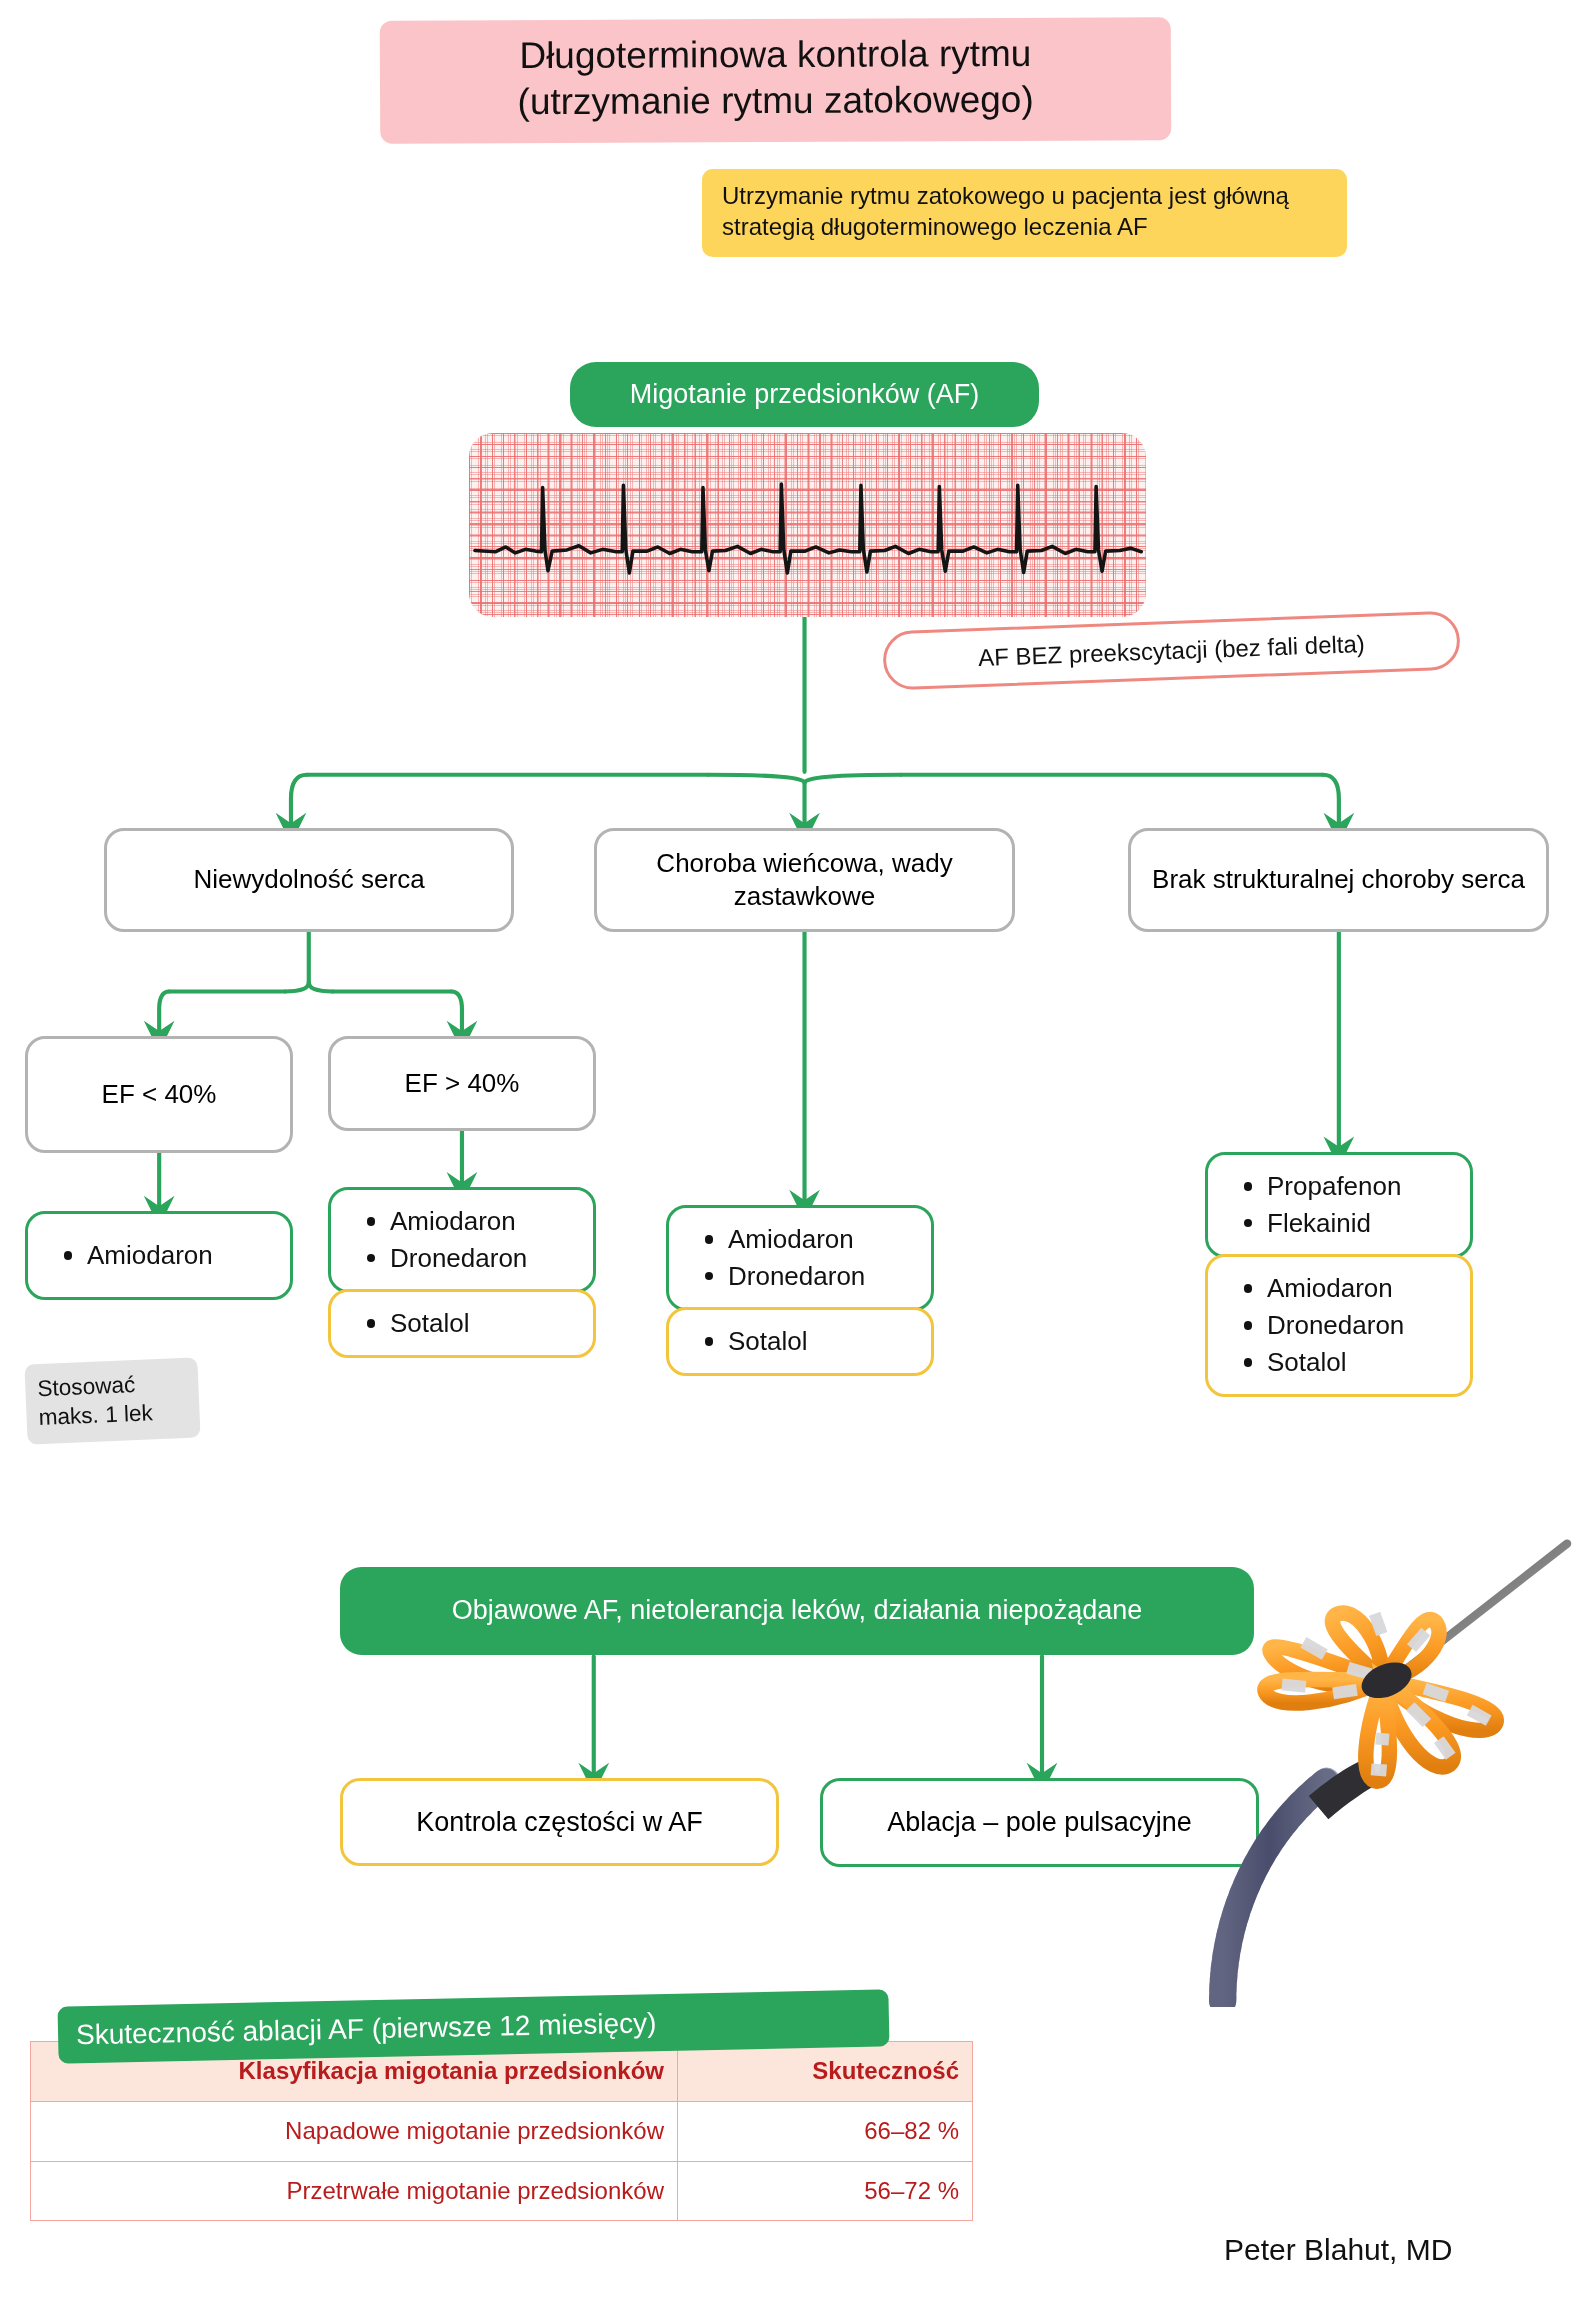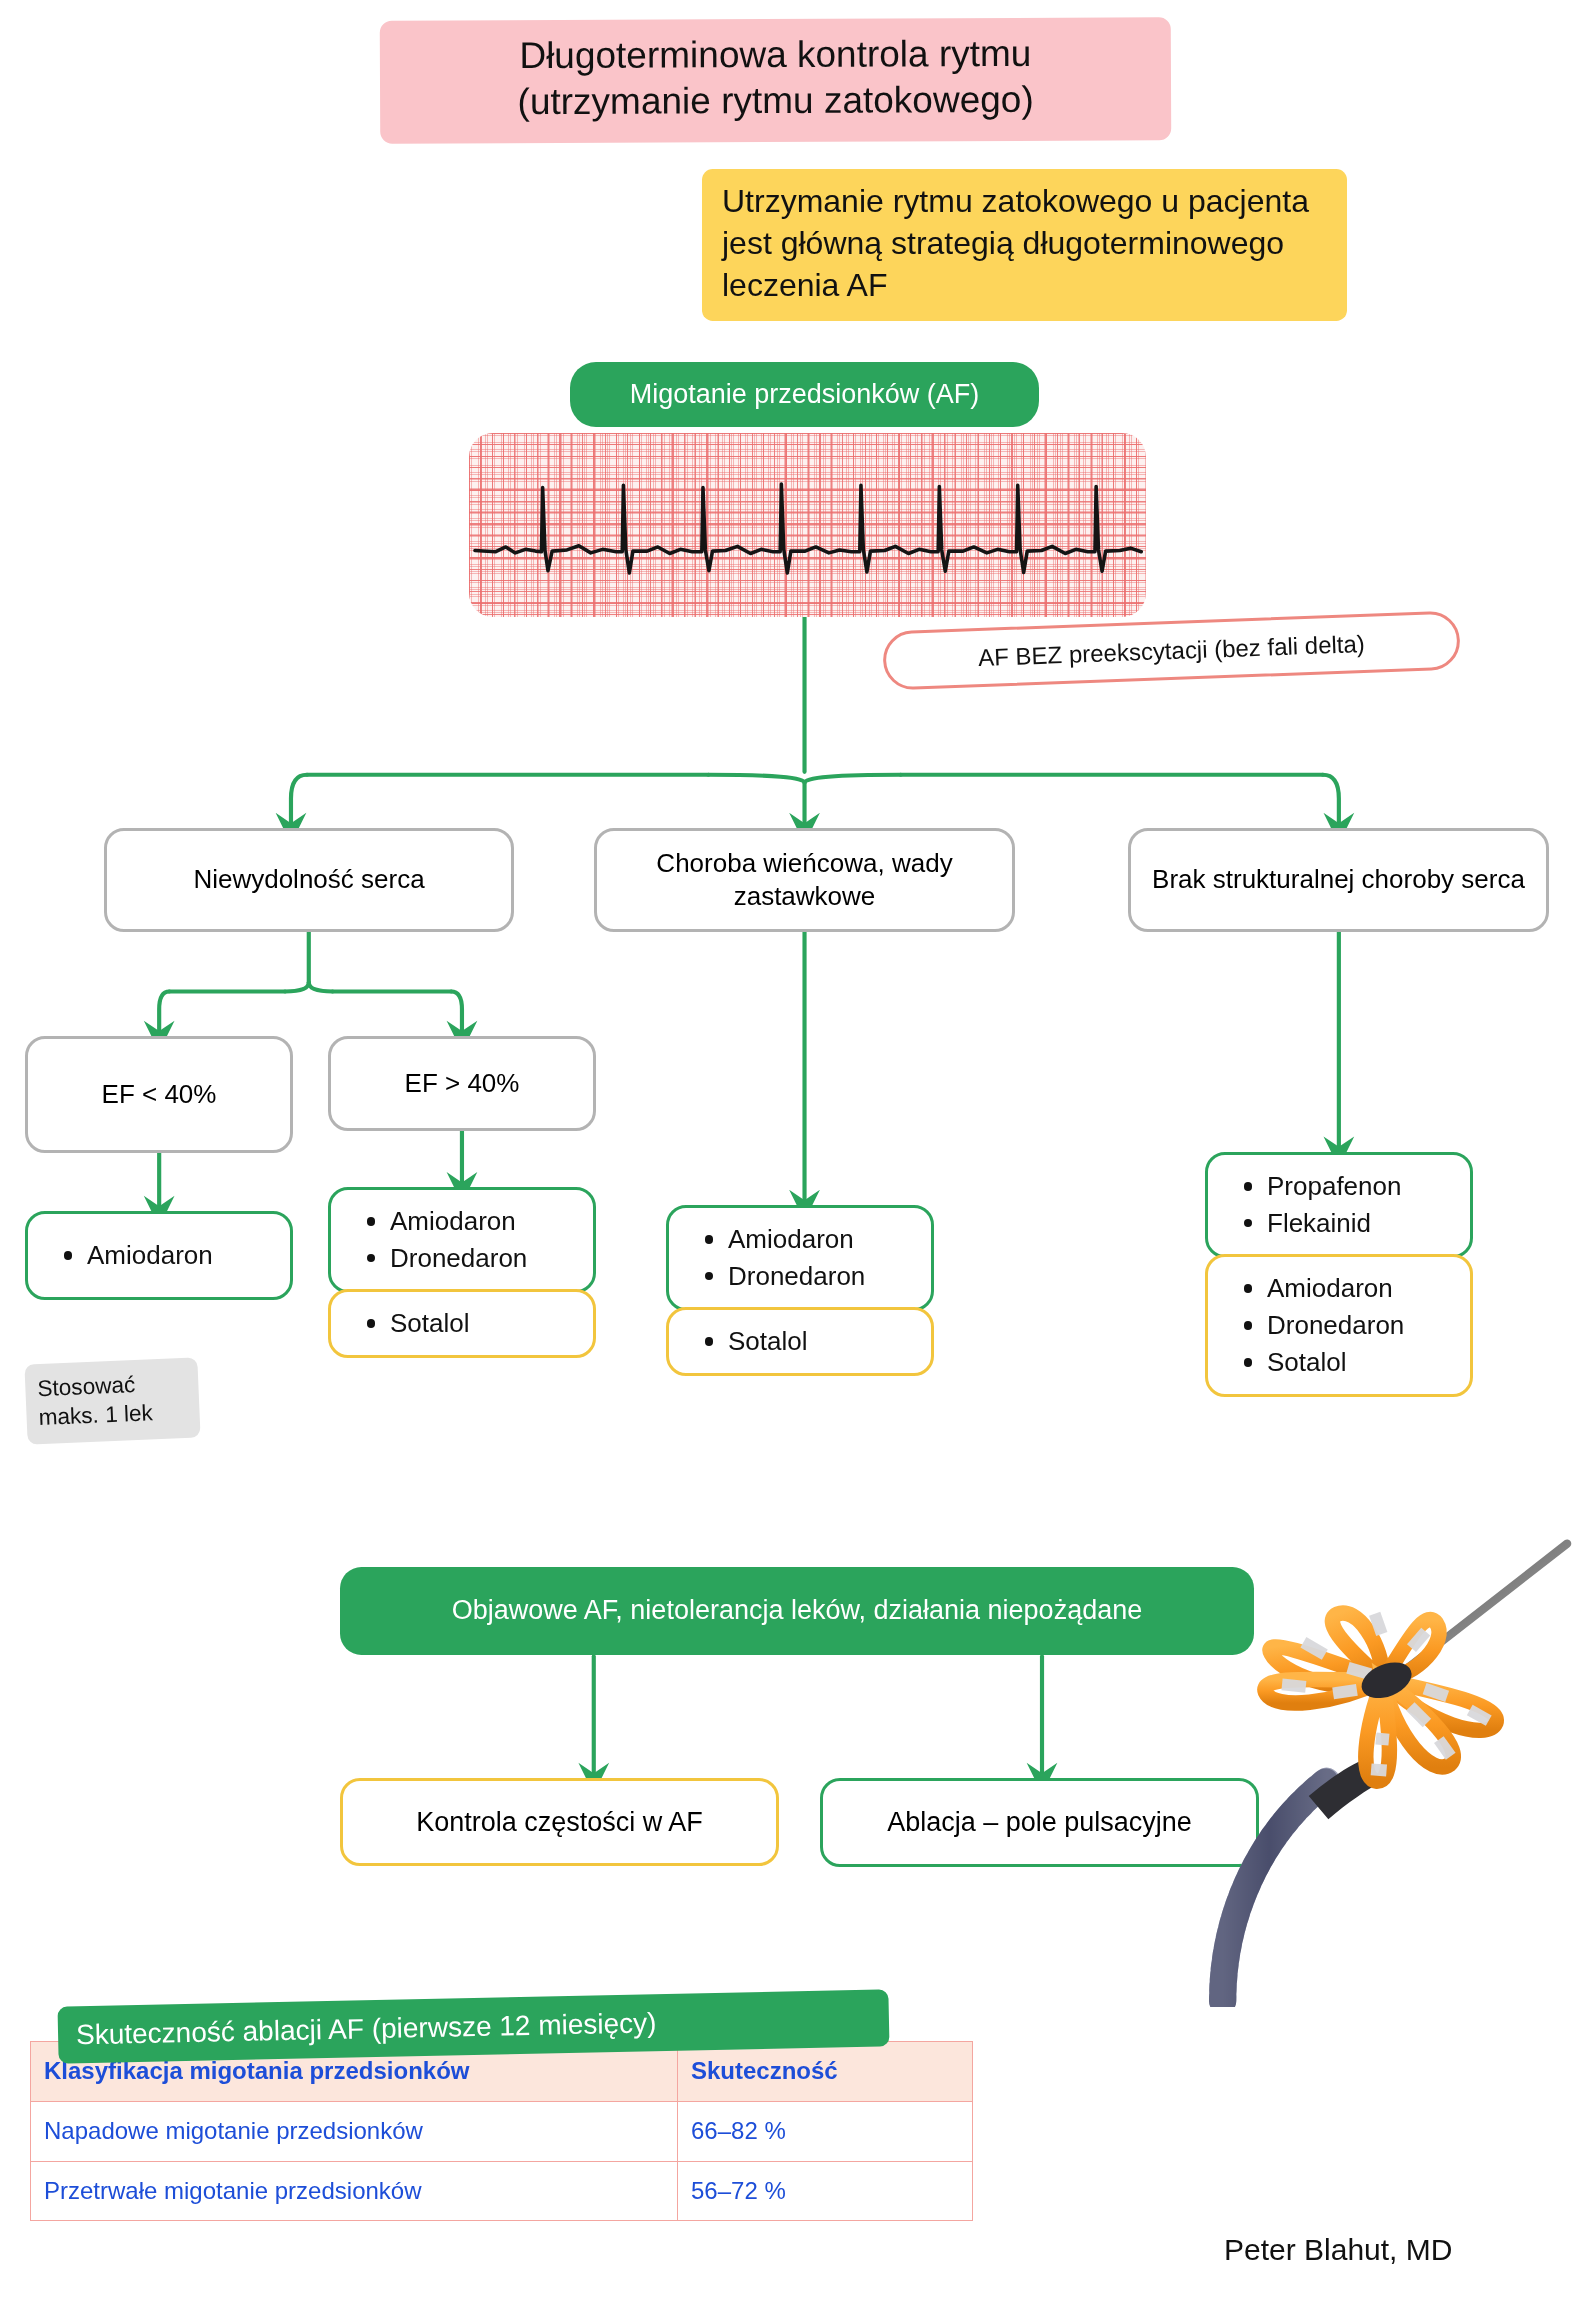--- a/index.html
+++ b/index.html
@@ -95,21 +95,21 @@
   }
   #subtitle-box {
     position: absolute;
     left: 702px;
     top: 169px;
     width: 645px;
     padding: 10.7px 20px 14.2px;
     background: #FDD55B;
     border-radius: 10.7px;
     color: #111111;
-    font-size: 32px;
+    font-size: 24px;
     line-height: 1.32;
     text-align: left;
   }
 
   
   #ecg-strip {
     position: absolute;
     left: 469px;
     top: 433px;
     width: 677px;
@@ -181,22 +181,22 @@
     left: 30px;
     top: 2041px;
     width: 943px;
     border-collapse: collapse;
     font-size: 24px;
     z-index: 2;
   }
   #eff-table th, #eff-table td {
     border: 1.8px solid #F4A6A0;
     padding: 15.4px 13px;
-    text-align: left;
-    color: #1d4ed8;
+    text-align: right;
+    color: #b91c1c;
     margin-left: 25px;
   }
   #eff-table thead th { background: #FCE6DC; font-weight: bold; }
   #eff-table tbody td { background: #ffffff; }
   #eff-table th:nth-child(1), #eff-table td:nth-child(1) { width: 647px; }
 
   #signature {
     position: absolute;
     left: 1224px;
     top: 2233px;

